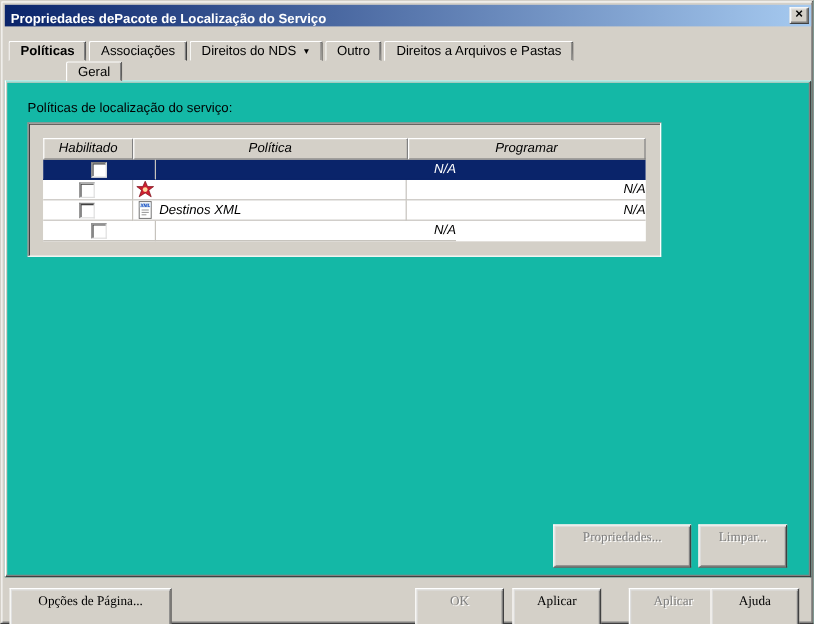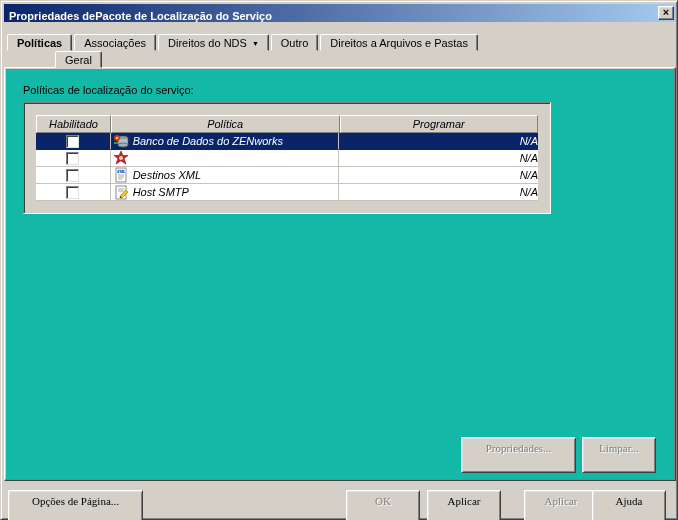--- a/index.html
+++ b/index.html
@@ -167,33 +167,20 @@
       <div class="thead">
         <div class="hcell" style="width:94px;">Habilitado</div>
         <div class="hcell" style="width:288px;">Política</div>
         <div class="hcell" style="width:250px;">Programar</div>
       </div>
       <div class="tbody">
 
         <div class="trow selected">
           <div class="cell c1">
             <span class="checkbox"></span>
-          </div>
-          <div class="cell c2">
-            <span class="row-icon">
-              <svg width="16" height="16" viewBox="0 0 16 16">
-                <ellipse cx="10" cy="5" rx="5" ry="2" fill="#aebfc9" stroke="#555" stroke-width="0.7"></ellipse>
-                <rect x="5" y="5" width="10" height="7" fill="#aebfc9" stroke="#555" stroke-width="0.7"></rect>
-                <ellipse cx="10" cy="12" rx="5" ry="2" fill="#9bb0bc" stroke="#555" stroke-width="0.7"></ellipse>
-                <circle cx="4" cy="5" r="3" fill="#e03020"></circle>
-                <circle cx="4" cy="5" r="1.3" fill="#ffd200"></circle>
-                <rect x="1" y="9" width="4" height="2" fill="#2e9e3a"></rect>
-              </svg>
-            </span>
-            <span>Banco de Dados do ZENworks</span>
           </div>
           <div class="cell c3">
             <span>N/A</span>
           </div>
         </div>
 
         <div class="trow">
           <div class="cell c1">
             <span class="checkbox"></span>
           </div>
@@ -229,32 +216,20 @@
           </div>
           <div class="cell c3">
             <span>N/A</span>
           </div>
         </div>
 
         <div class="trow">
           <div class="cell c1">
             <span class="checkbox"></span>
           </div>
-          <div class="cell c2">
-            <span class="row-icon">
-              <svg width="16" height="16" viewBox="0 0 16 16">
-                <rect x="3" y="2" width="10" height="13" fill="#ffffff" stroke="#707070" stroke-width="0.8"></rect>
-                <line x1="5" y1="5" x2="11" y2="5" stroke="#909090" stroke-width="0.8"></line>
-                <line x1="5" y1="7" x2="11" y2="7" stroke="#909090" stroke-width="0.8"></line>
-                <polygon points="13,6 15,8 9,14 7,14 7,12" fill="#f5c518" stroke="#a07800" stroke-width="0.6"></polygon>
-                <polygon points="7,12 7,14 9,14" fill="#3b3b3b"></polygon>
-              </svg>
-            </span>
-            <span>Host SMTP</span>
-          </div>
           <div class="cell c3">
             <span>N/A</span>
           </div>
         </div>
 
       </div>
     </div>
 
     <div class="btn disabled btn-properties" aria-disabled="true">Propriedades...</div>
     <div class="btn disabled btn-clear" aria-disabled="true">Limpar...</div>

